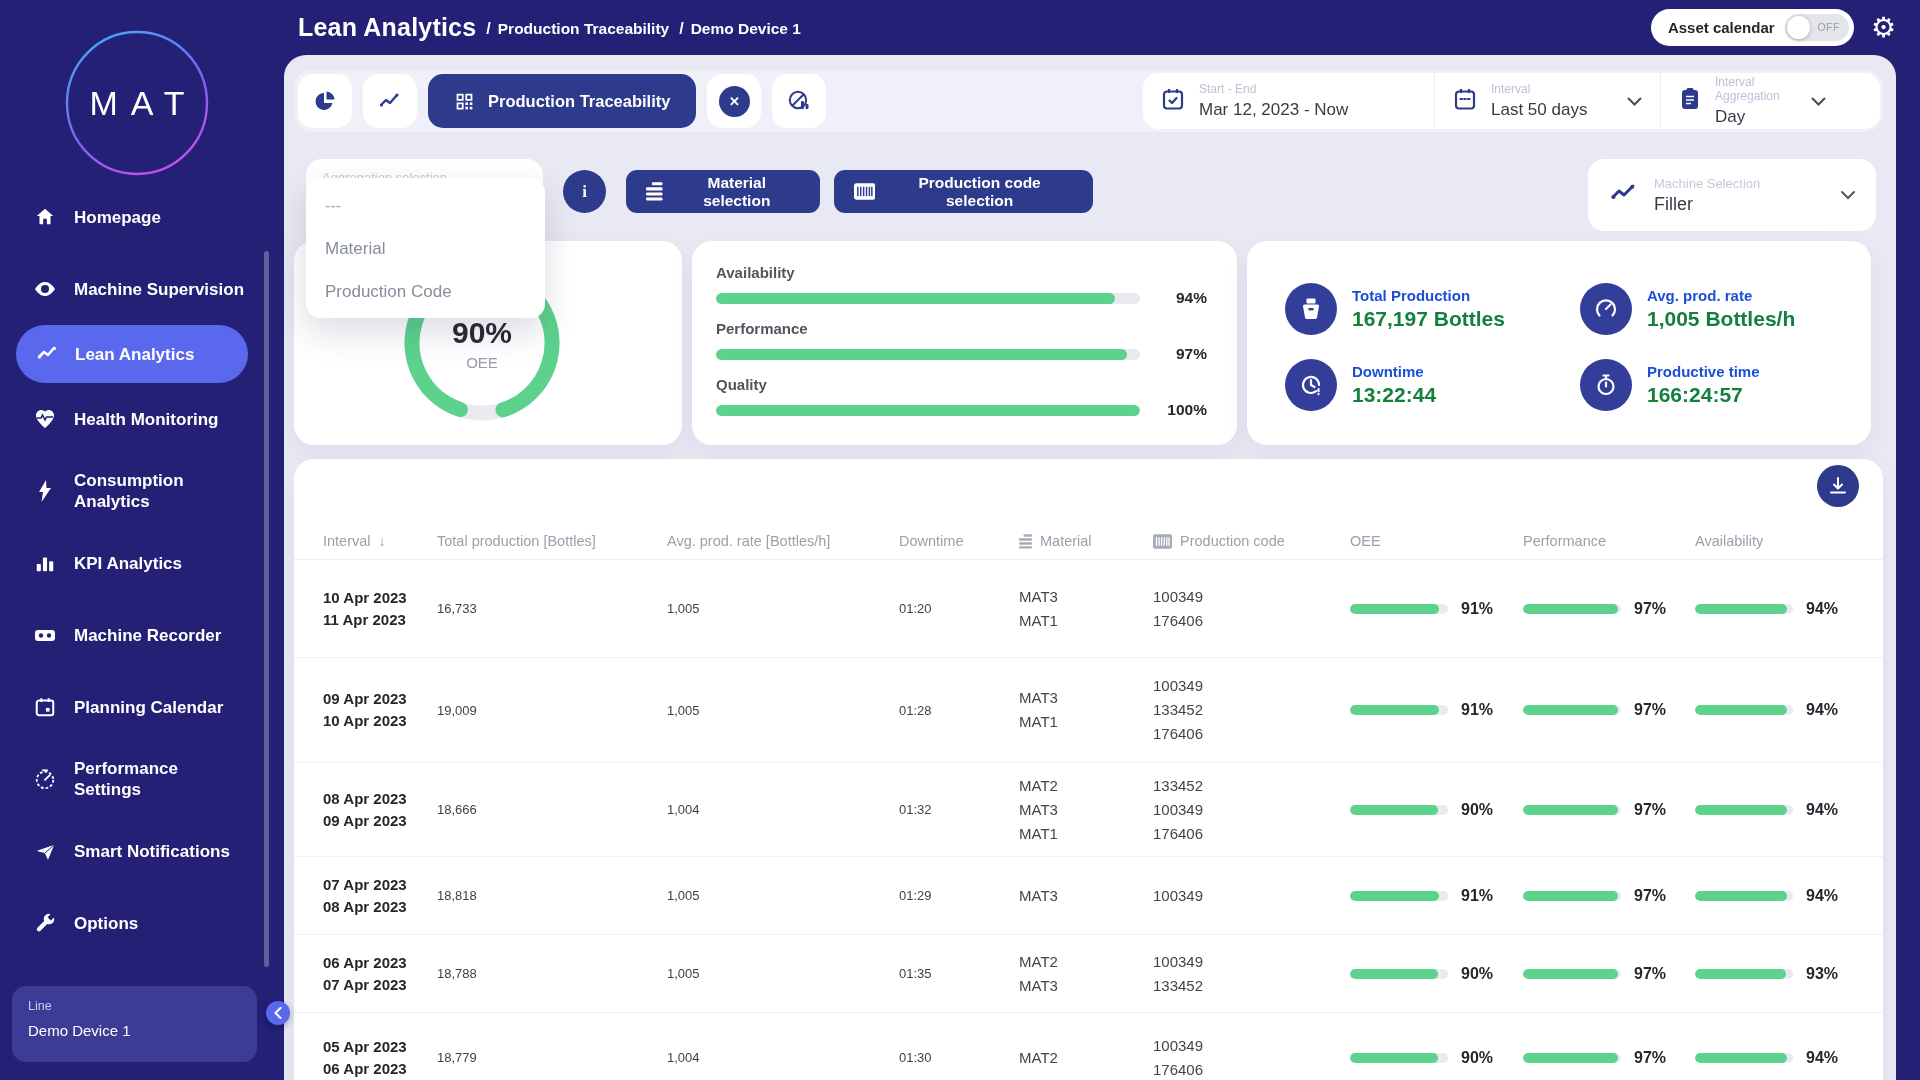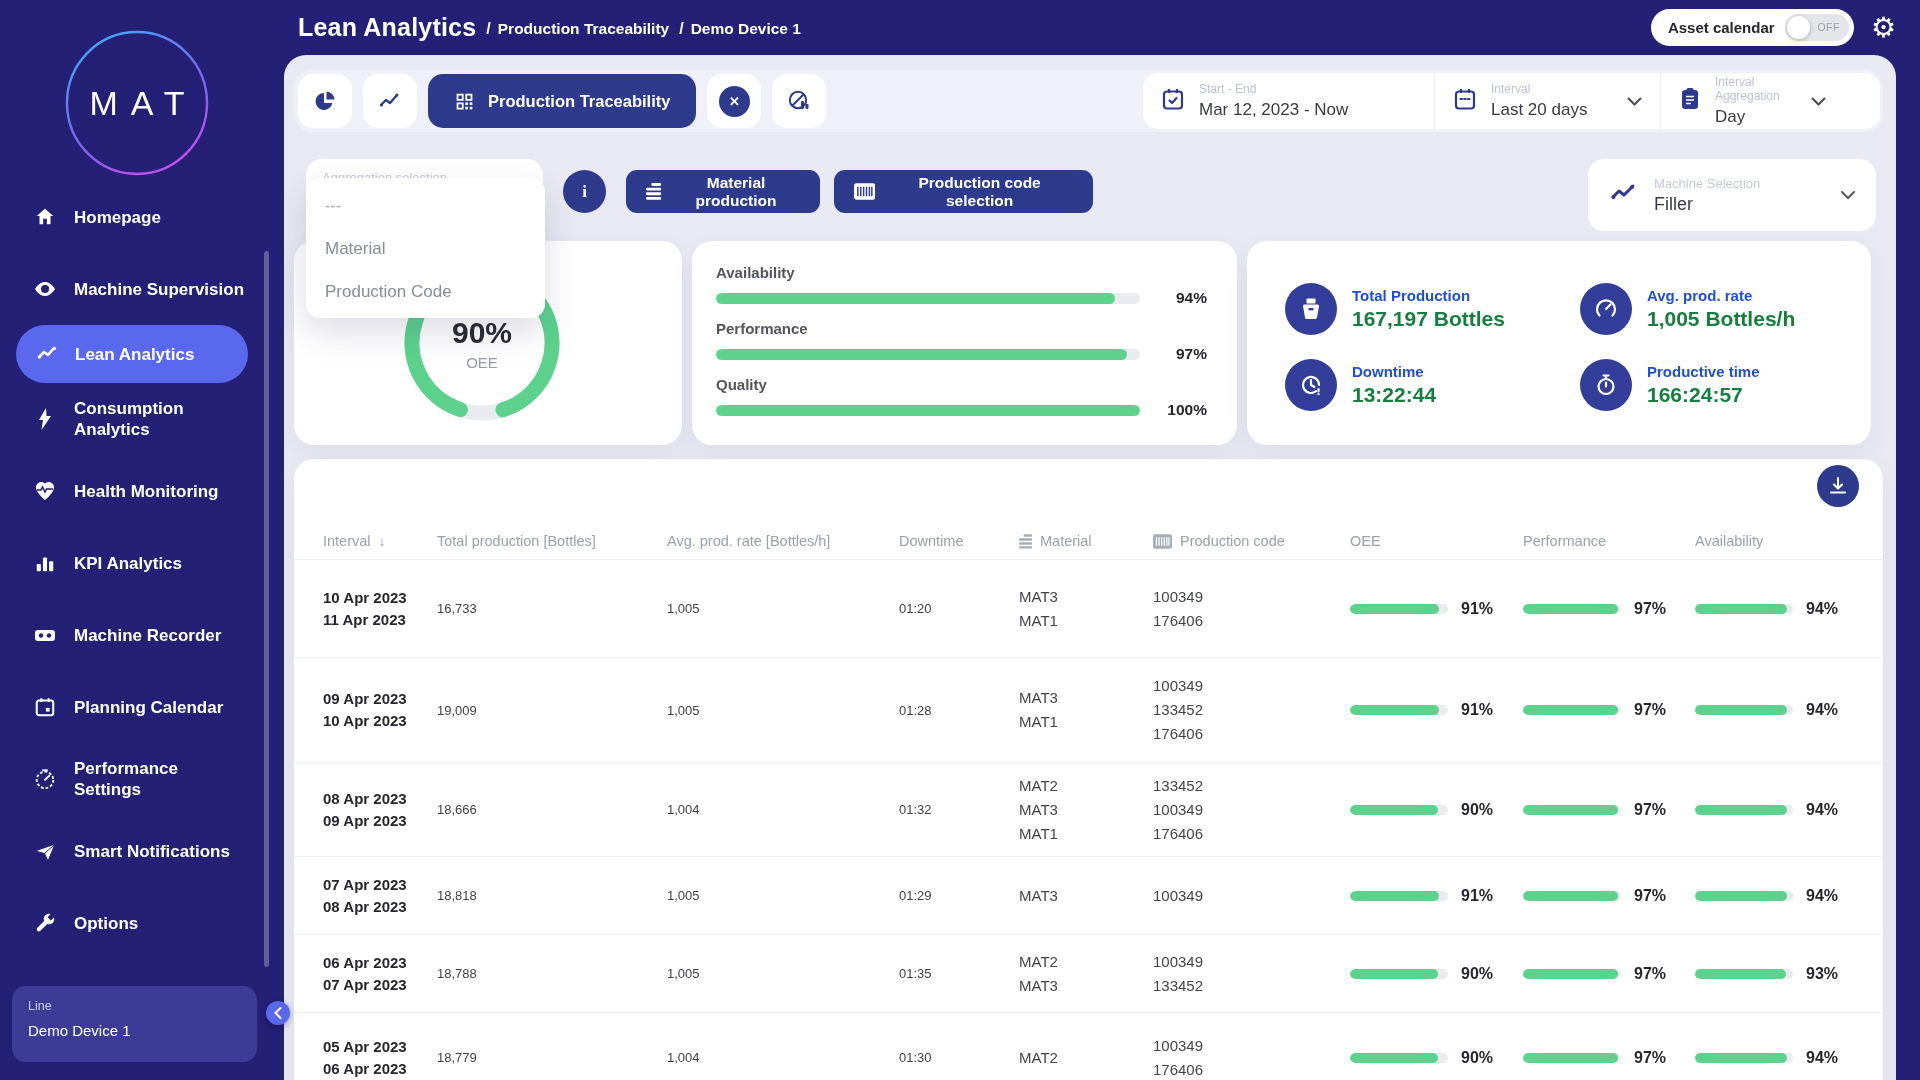--- a/index.html
+++ b/index.html
@@ -157,34 +157,34 @@
           <svg width="24" height="24" viewBox="0 0 24 24" fill="none" stroke="#fff" stroke-width="2.6" stroke-linecap="round" stroke-linejoin="round">
               <path d="M3 15l5-5 4 3 6-7"></path>
               <circle cx="3.5" cy="15" r="1.6" fill="#fff" stroke="none"></circle>
               <circle cx="18.5" cy="6.5" r="1.6" fill="#fff" stroke="none"></circle>
             </svg>
           </span>
         <span class="nav-label">Lean Analytics</span>
       </div>
       <div class="nav-item">
         <span class="nav-icon">
-          <svg width="20" height="24" viewBox="0 0 14 24" fill="#fff">
-              <path d="M8 1L1 13h4l-1.5 10L13 9H8.5z"></path>
-            </svg>
-          </span>
-        <span class="nav-label">Consumption Analytics</span>
-      </div>
-      <div class="nav-item">
-        <span class="nav-icon">
           <svg width="24" height="24" viewBox="0 0 24 24" fill="#fff">
               <path d="M12 21S3 14 3 8.5C3 5.4 5.4 3 8.4 3c1.5 0 2.9.7 3.6 1.8C12.7 3.7 14.1 3 15.6 3 18.6 3 21 5.4 21 8.5 21 14 12 21 12 21z"></path>
               <path d="M4 11h4l1.5-3 2.5 5 1.5-3H20" fill="none" stroke="#232076" stroke-width="1.6"></path>
             </svg>
           </span>
         <span class="nav-label">Health Monitoring</span>
+      </div>
+      <div class="nav-item">
+        <span class="nav-icon">
+          <svg width="20" height="24" viewBox="0 0 14 24" fill="#fff">
+              <path d="M8 1L1 13h4l-1.5 10L13 9H8.5z"></path>
+            </svg>
+          </span>
+        <span class="nav-label">Consumption Analytics</span>
       </div>
       <div class="nav-item">
         <span class="nav-icon">
           <svg width="22" height="22" viewBox="0 0 24 24" fill="#fff">
               <rect x="3" y="13" width="4.5" height="8" rx="1"></rect>
               <rect x="9.75" y="6" width="4.5" height="15" rx="1"></rect>
               <rect x="16.5" y="10" width="4.5" height="11" rx="1"></rect>
             </svg>
           </span>
         <span class="nav-label">KPI Analytics</span>
@@ -321,21 +321,21 @@
         </div>
         <div class="tb-sec w2">
           <span class="sec-icon">
             <svg width="24" height="24" viewBox="0 0 24 24" fill="none" stroke="#2e3a8c" stroke-width="2.2">
                 <rect x="3" y="4.5" width="18" height="17" rx="3"></rect>
                 <path d="M8 2v4M16 2v4"></path>
                 <path d="M7.5 12h1.5M11.2 12h1.5M15 12h1.5" stroke-linecap="round"></path>
               </svg></span>
           <span>
             <div class="sec-label">Interval</div>
-            <div class="sec-value">Last 20 days</div>
+            <div class="sec-value">Last 50 days</div>
           </span>
           <span class="sec-chevron">
             <svg width="15" height="9" viewBox="0 0 15 9">
                 <path d="M1.5 1.5l6 6 6-6" fill="none" stroke="#4a4a55" stroke-width="2" stroke-linecap="round"></path>
               </svg></span>
         </div>
         <div class="tb-sec w3">
           <span class="sec-icon">
             <svg width="22" height="24" viewBox="0 0 22 24" fill="#2e3a8c">
                 <rect x="3" y="3" width="16" height="19" rx="3"></rect>
@@ -365,21 +365,21 @@
 
     <button class="info-btn">i</button>
 
     <button class="pill-btn btn-material">
       <svg width="17" height="19" viewBox="0 0 17 19" fill="#fff">
           <rect x="6" y="0" width="11" height="3.2" rx="1.3"></rect>
           <rect x="0" y="5.2" width="17" height="3.2" rx="1.3"></rect>
           <rect x="0" y="10.4" width="17" height="3.2" rx="1.3"></rect>
           <rect x="0" y="15.6" width="17" height="3.2" rx="1.3"></rect>
         </svg>
-      <span>Material production</span>
+      <span>Material selection</span>
     </button>
 
     <button class="pill-btn btn-prodcode">
       <svg width="22" height="17" viewBox="0 0 22 17" fill="#fff">
           <rect x="0" y="0" width="22" height="17" rx="2.5"></rect>
           <path d="M4 3.5v10M7 3.5v10M10 3.5v10M13 3.5v10M16 3.5v10M18.5 3.5v10" stroke="#2e3a8c" stroke-width="1.5"></path>
         </svg>
       <span>Production code selection</span>
     </button>
 

